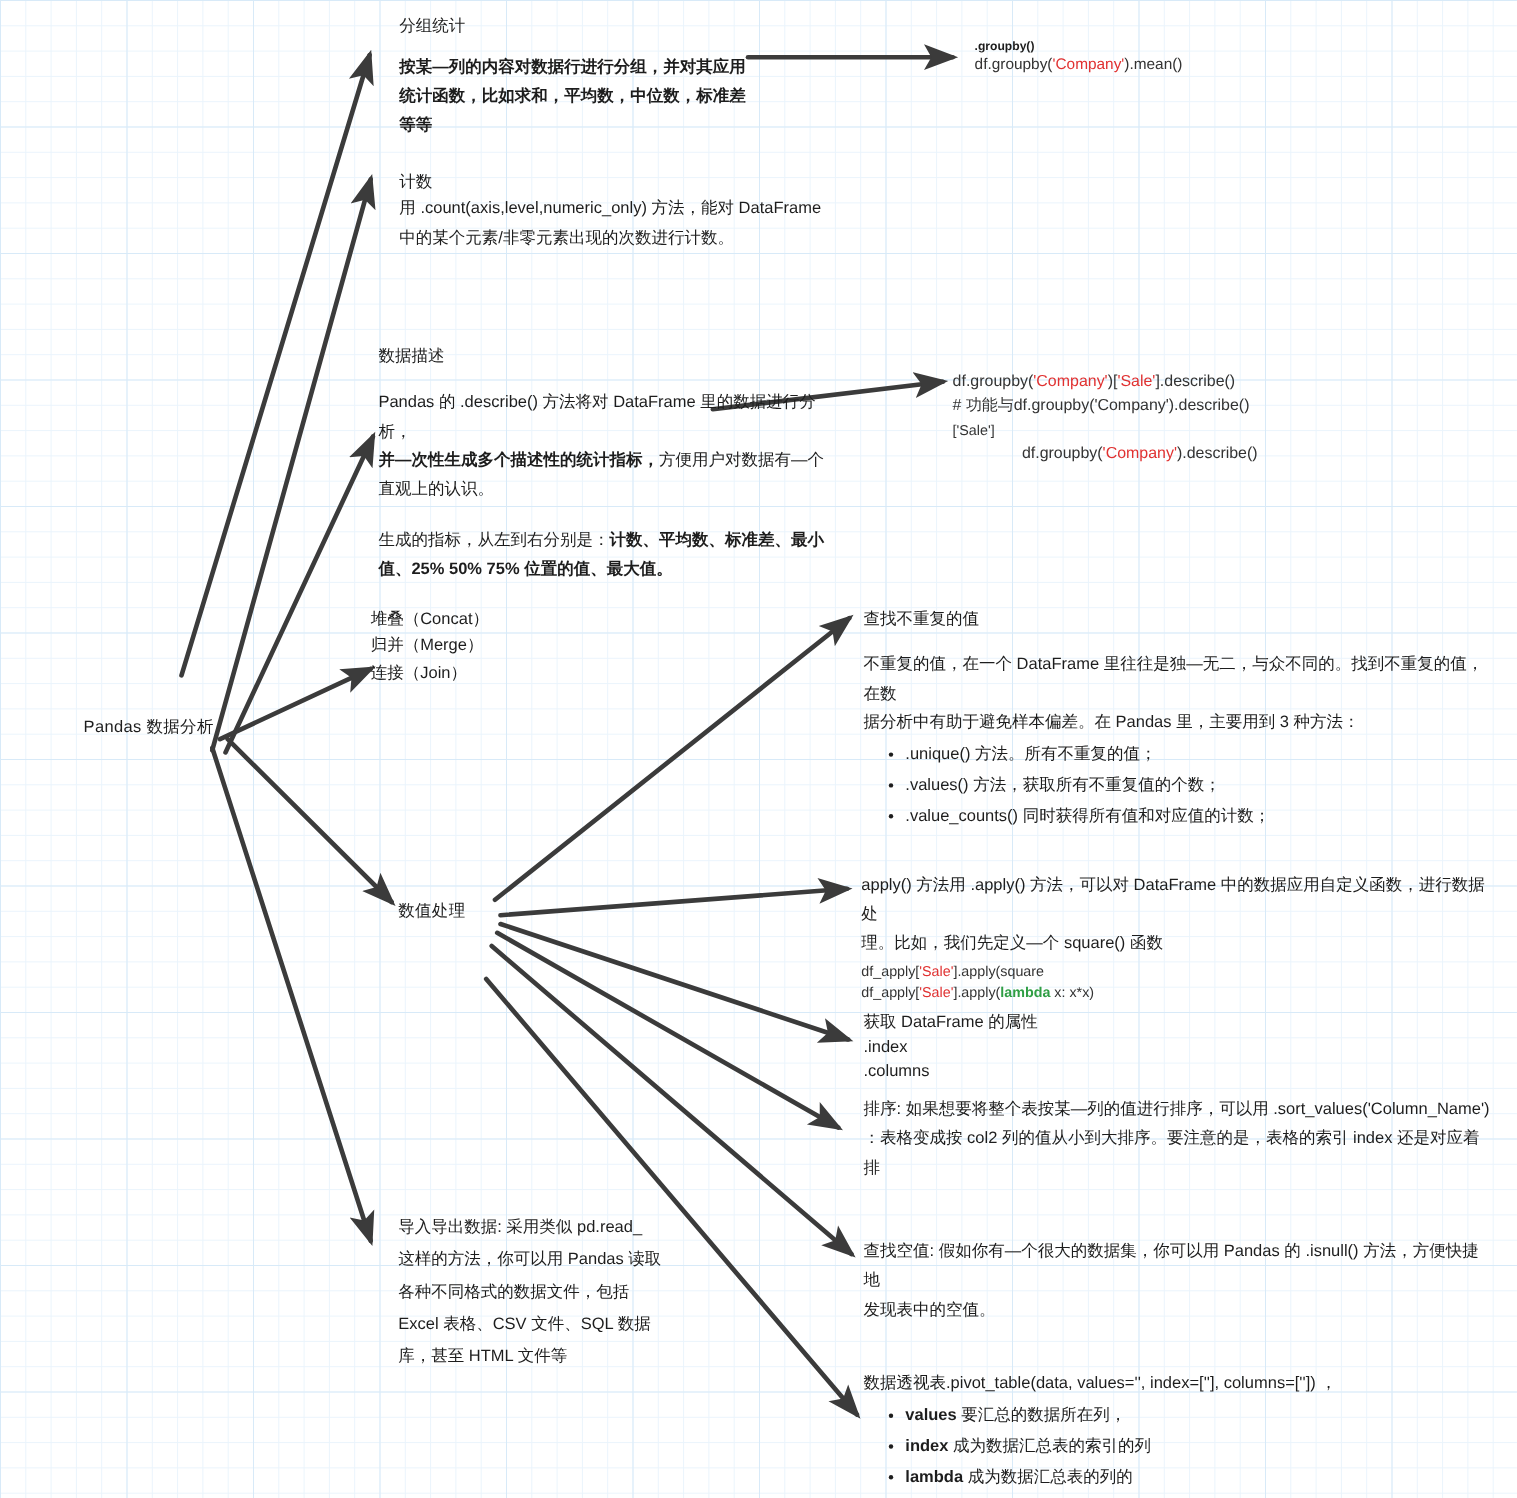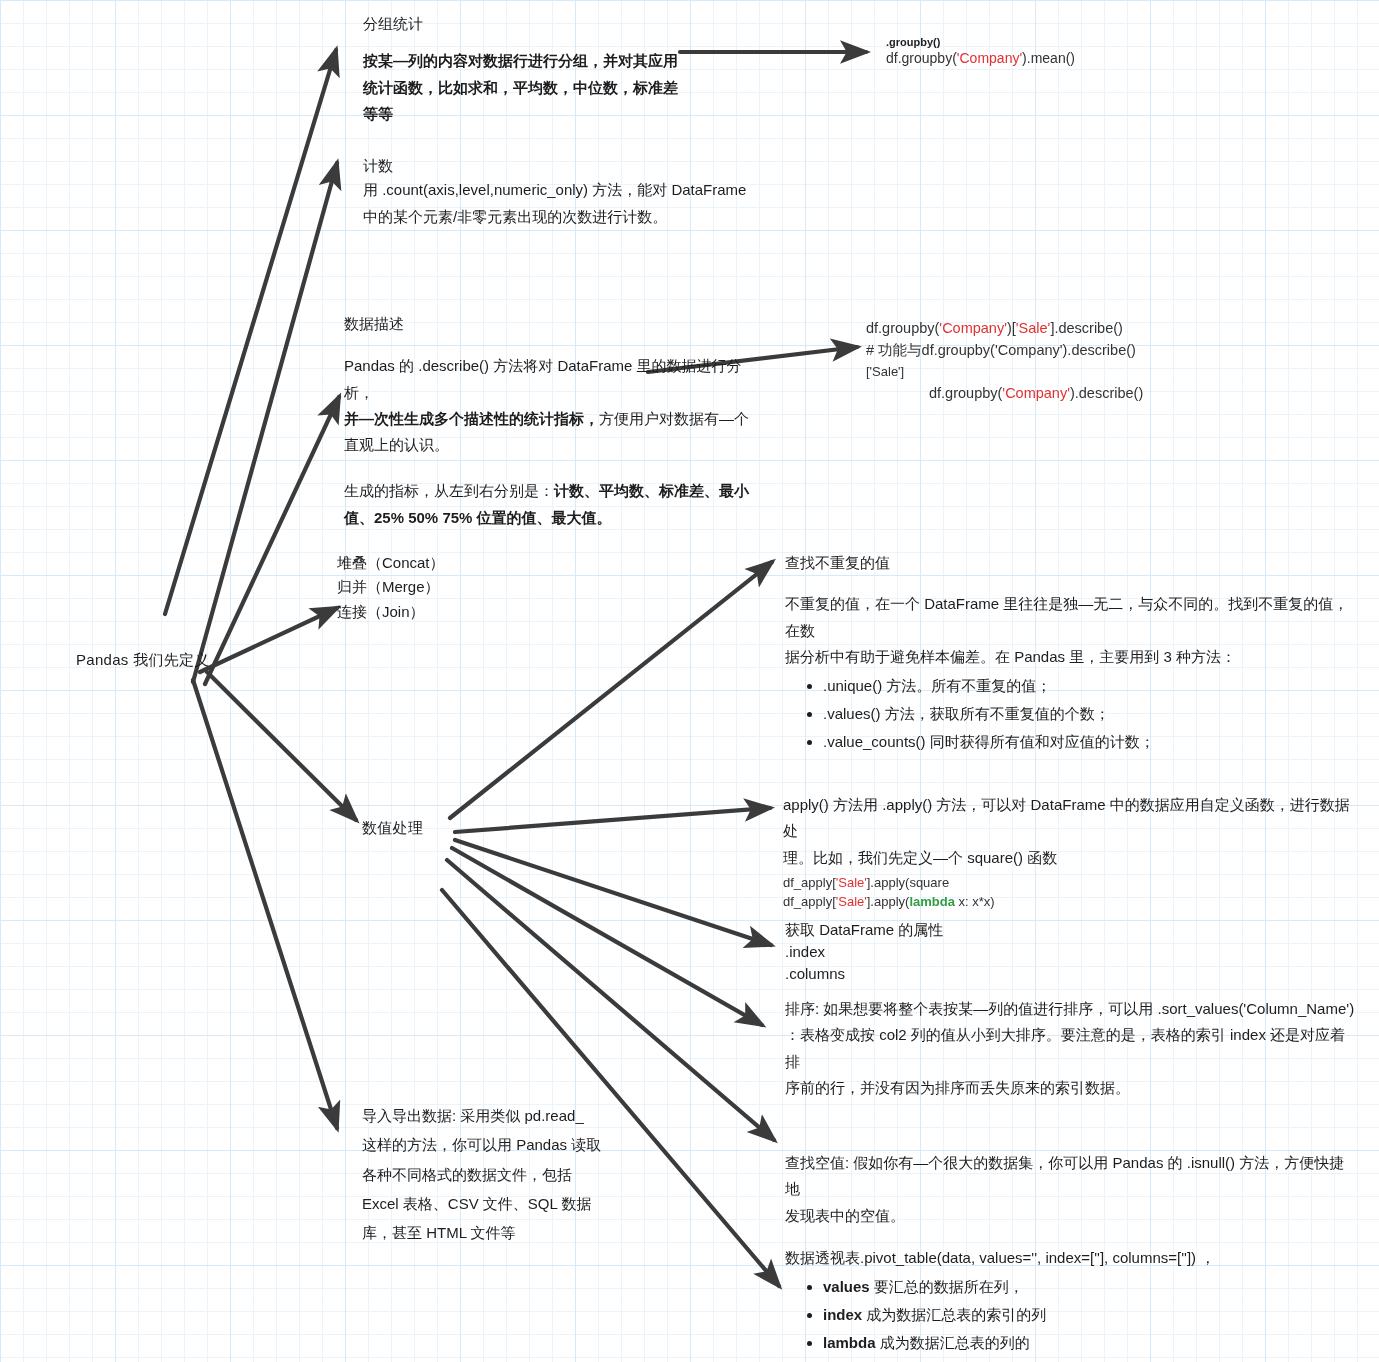--- a/index.html
+++ b/index.html
@@ -68,21 +68,21 @@
       <path d="M450,818 L772,562"></path>
       <path d="M455,832 L770,808"></path>
       <path d="M455,840 L771,945"></path>
       <path d="M452,848 L762,1025"></path>
       <path d="M447,860 L774,1140"></path>
       <path d="M442,890 L779,1286"></path>
     </g>
   </svg>
 
   <div class="node root" style="left:76px;top:651px;">
-    <span class="t">Pandas 我们先定义</span>
+    <span class="t">Pandas 数据分析</span>
   </div>
 
   <div class="node" style="left:363px;top:12px;width:330px;">
     <div class="ttl">分组统计</div>
     <div class="body b" style="margin-top:13px;">
       <span class="ln">按某—列的内容对数据行进行分组，并对其应用</span>
       <span class="ln">统计函数，比如求和，平均数，中位数，标准差</span>
       <span class="ln">等等</span>
     </div>
   </div>
@@ -107,21 +107,21 @@
       <span class="ln"><span class="b">并—次性生成多个描述性的统计指标，</span><span>方便用户对数据有—个</span></span>
       <span class="ln">直观上的认识。</span>
     </div>
     <div class="body" style="margin-top:20px;">
       <span class="ln"><span>生成的指标，从左到右分别是：</span><span class="b">计数、平均数、标准差、最小</span></span>
       <span class="ln b">值、25% 50% 75% 位置的值、最大值。</span>
     </div>
   </div>
 
   <div class="node" style="left:866px;top:318px;width:420px;">
-    <div class="code" style="font-size:14.5px;">df.groupby(<span class="str">'Company'</span>)[<span class="str">'Sale'</span>].describe()</div>
+    <div class="code" style="font-size:14.5px;margin-top:19px;">df.groupby(<span class="str">'Company'</span>)[<span class="str">'Sale'</span>].describe()</div>
     <div class="code cmt" style="font-size:14.5px;"># 功能与df.groupby('Company').describe()</div>
     <div class="code cmt" style="font-size:13px;">['Sale']</div>
     <div class="code" style="font-size:14.5px;margin-left:63px;margin-top:2px;">df.groupby(<span class="str">'Company'</span>).describe()</div>
   </div>
 
   <div class="node" style="left:337px;top:551px;">
     <div class="ttl" style="line-height:1.63;">
       <span class="ln">堆叠（Concat）</span>
       <span class="ln">归并（Merge）</span>
       <span class="ln">连接（Join）</span>
@@ -159,35 +159,34 @@
     <div class="ttl" style="line-height:1.45;">
       <span class="ln">.index</span>
       <span class="ln">.columns</span>
     </div>
   </div>
 
   <div class="node" style="left:785px;top:996px;width:570px;">
     <div class="body">
       <span class="ln">排序: 如果想要将整个表按某—列的值进行排序，可以用 .sort_values('Column_Name')</span>
       <span class="ln">：表格变成按 col2 列的值从小到大排序。要注意的是，表格的索引 index 还是对应着排</span>
-      <span class="ln">序前的行，并没有因为排序而丢失原来的索引数据。</span>
     </div>
   </div>
 
   <div class="node" style="left:362px;top:1101px;width:250px;">
     <div class="body" style="line-height:1.95;">
       <span class="ln">导入导出数据: 采用类似 pd.read_</span>
       <span class="ln">这样的方法，你可以用 Pandas 读取</span>
       <span class="ln">各种不同格式的数据文件，包括</span>
       <span class="ln">Excel 表格、CSV 文件、SQL 数据</span>
       <span class="ln">库，甚至 HTML 文件等</span>
     </div>
   </div>
 
-  <div class="node" style="left:785px;top:1150px;width:570px;">
+  <div class="node" style="left:785px;top:1125px;width:570px;">
     <div class="body">
       <span class="ln">查找空值: 假如你有—个很大的数据集，你可以用 Pandas 的 .isnull() 方法，方便快捷地</span>
       <span class="ln">发现表中的空值。</span>
     </div>
   </div>
 
   <div class="node" style="left:785px;top:1245px;width:570px;">
     <div class="body">
       <span>数据透视表</span><span>.pivot_table(data, values='', index=[''], columns=['']) ，</span>
     </div>

